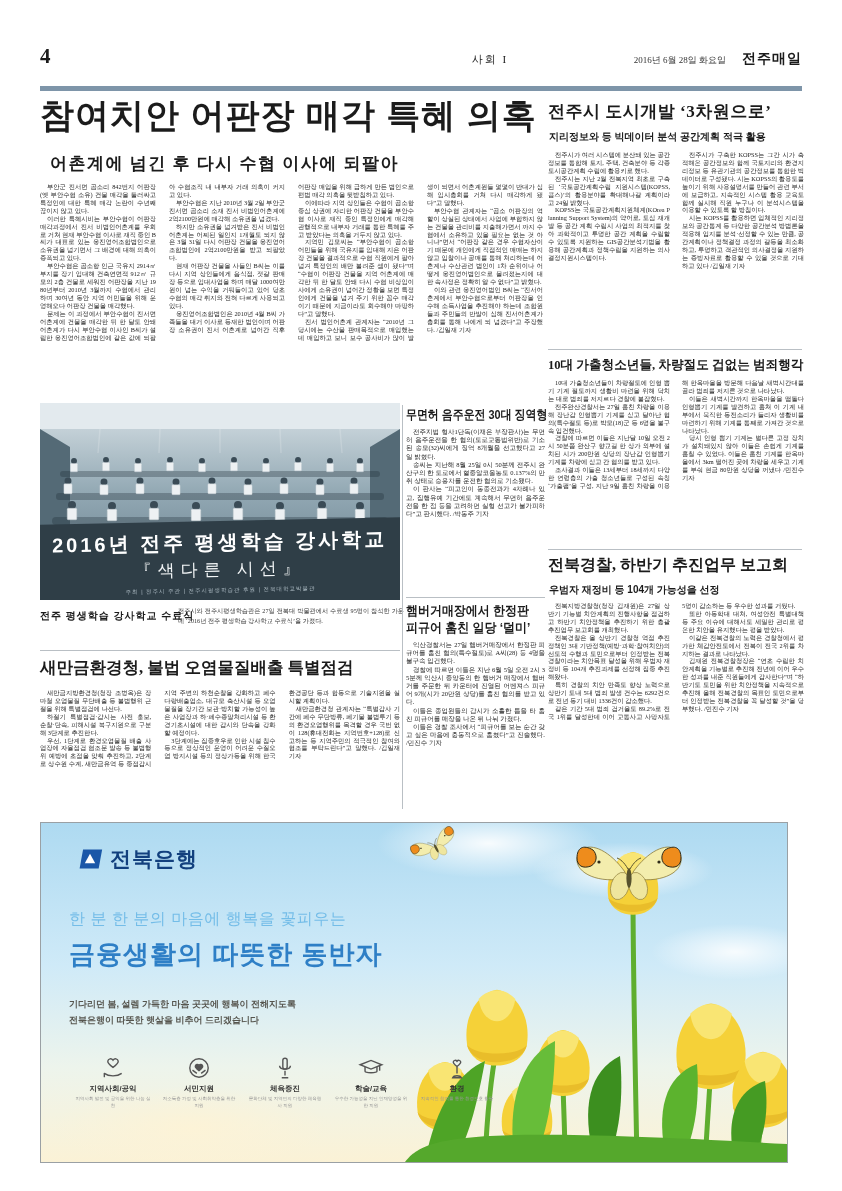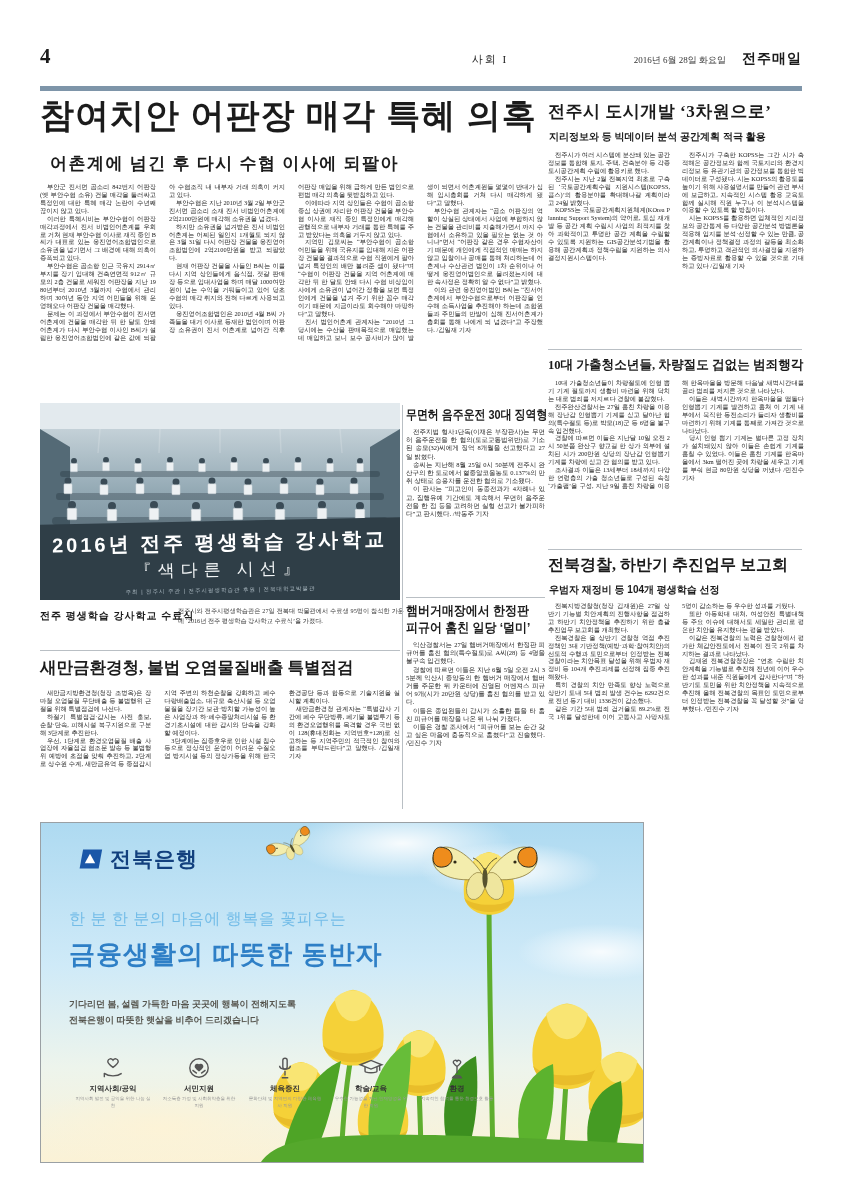--- a/index.html
+++ b/index.html
@@ -36,21 +36,21 @@
   .dui-body{left:406px;top:428px;width:139px;height:166px;font-size:6.5px;}
   .fig-body{left:406px;top:641px;width:139px;height:168px;font-size:6.5px;}
   
   .hline{height:1px;background:#b9bfc4;}
   .vline{width:1px;background:#b9bfc4;}
   
   .photo{left:40px;top:403px;width:360px;height:197px;}
   .caption-label{left:40px;top:609px;font-size:10px;font-weight:bold;letter-spacing:1px;}
   .caption-text{left:178px;top:606px;width:226px;font-size:6.2px;line-height:1.55;color:#333;text-align:justify;word-break:break-all;}
   
-  .ad{left:40px;top:822px;width:604px;height:341px;border:1px solid #9aa0a4;box-sizing:border-box;
+  .ad{left:40px;top:822px;width:748px;height:341px;border:1px solid #9aa0a4;box-sizing:border-box;
       background-image:
         radial-gradient(ellipse 130px 40px at 78% 14%, rgba(255,255,255,.95), rgba(255,255,255,0) 70%),
         radial-gradient(ellipse 160px 50px at 60% 6%, rgba(255,255,255,.9), rgba(255,255,255,0) 70%),
         radial-gradient(ellipse 120px 40px at 93% 38%, rgba(255,255,255,.85), rgba(255,255,255,0) 70%),
         radial-gradient(ellipse 200px 60px at 20% 90%, rgba(253,243,214,.9), rgba(253,243,214,0) 70%),
         linear-gradient(180deg,#aedaf1 0%,#cfeaf8 42%,#edf4ec 72%,#fbf2d6 100%);
       overflow:hidden;}
   .ad-logo{left:36px;top:22px;display:flex;align-items:center;gap:7px;}
   .ad-logo-name{font-size:21px;font-weight:900;color:#12407e;letter-spacing:1px;}
   .ad-copy{left:28px;top:86px;width:424px;}
@@ -113,21 +113,21 @@
     <p>전주완산경찰서는 27일 훔친 차량을 이용해 장난감 인형뽑기 기계를 싣고 달아난 혐의(특수절도 등)로 박모(18)군 등 6명을 불구속 입건했다.</p>
     <p>경찰에 따르면 이들은 지난달 10일 오전 2시 50분쯤 완산구 향교길 한 상가 외부에 설치된 시가 200만원 상당의 장난감 인형뽑기 기계를 차량에 싣고 간 혐의를 받고 있다.</p>
     <p>조사결과 이들은 13세부터 18세까지 다양한 연령층의 가출 청소년들로 구성된 속칭 ‘가출팸’을 구성, 지난 9일 훔친 차량을 이용해 한옥마을을 방문해 다음날 새벽시간대를 골라 범죄를 저지른 것으로 나타났다.</p>
     <p>이들은 새벽시간까지 한옥마을을 맴돌다 인형뽑기 기계를 발견하고 훔쳐 이 기계 내부에서 묵직한 동전소리가 들리자 생활비를 마련하기 위해 기계를 통째로 가져간 것으로 나타났다.</p>
     <p>당시 인형 뽑기 기계는 별다른 고정 장치가 설치돼있지 않아 이들은 손쉽게 기계를 훔칠 수 있었다. 이들은 훔친 기계를 한옥마을에서 3km 떨어진 곳에 차량을 세우고 기계를 부숴 현금 80만원 상당을 꺼냈다  /민진수 기자</p>
   </div>
 
   <div class="abs hline" style="left:548px;width:254px;top:549px;"></div>
 
   <h2 class="abs h-police" style="margin:0">전북경찰, 하반기 추진업무 보고회</h2>
-  <div class="abs sh-police gothic">우범자 재정비 등 104개 평생학습 선정</div>
+  <div class="abs sh-police gothic">우범자 재정비 등 104개 가능성을 선정</div>
   <div class="abs body-text police-body">
     <p>전북지방경찰청(청장 김재원)은 27일 상반기 기능별 치안계획의 진행사항을 점검하고 하반기 치안정책을 추진하기 위한 총괄 추진업무 보고회를 개최했다.</p>
     <p>전북경찰은 올 상반기 경찰청 역점 추진 정책인 3대 기반정책(예방·과학·참여치안)의 선도적 수행과 도민으로부터 인정받는 전북경찰이라는 치안목표 달성을 위해 우범자 재정비 등 104개 추진과제를 선정해 집중 추진해왔다.</p>
     <p>특히 경찰의 치안 만족도 향상 노력으로 상반기 도내 5대 범죄 발생 건수는 6292건으로 전년 동기 대비 1336건이 감소했다.</p>
     <p>같은 기간 5대 범죄 검거율도 89.2%로 전국 1위를 달성한데 이어 교통사고 사망자도 5명이 감소하는 등 우수한 성과를 거뒀다.</p>
     <p>또한 아동학대 대처, 여성안전 특별대책 등 주요 이슈에 대해서도 세밀한 관리로 평온한 치안을 유지했다는 평을 받았다.</p>
     <p>이같은 전북경찰의 노력은 경찰청에서 평가한 체감안전도에서 전북이 전국 2위를 차지하는 결과로 나타났다.</p>
     <p>김재원 전북경찰청장은 “연초 수립한 치안계획을 기능별로 추진해 전년에 이어 우수한 성과를 내준 직원들에게 감사한다”며 “하반기도 도민을 위한 치안정책을 지속적으로 추진해 올해 전북경찰의 목표인 도민으로부터 인정받는 전북경찰을 꼭 달성할 것”을 당부했다.  /민진수 기자</p>
   </div>
 

